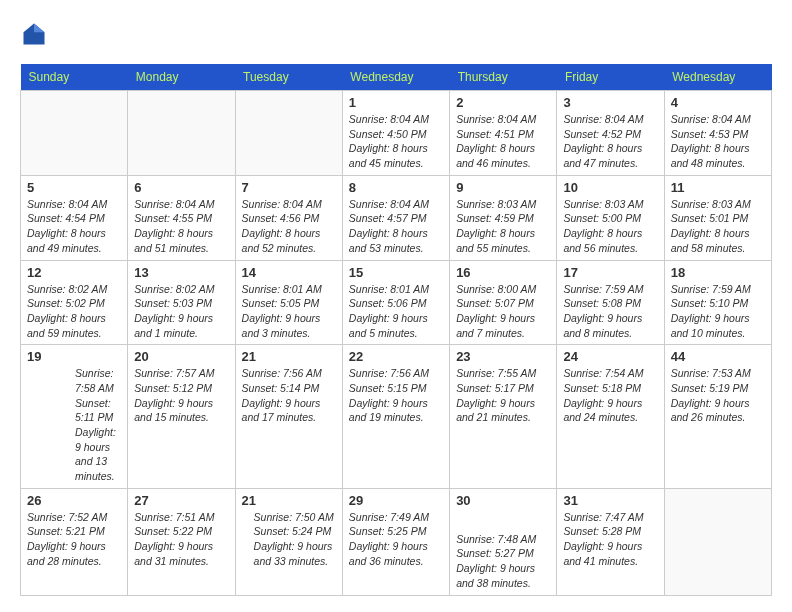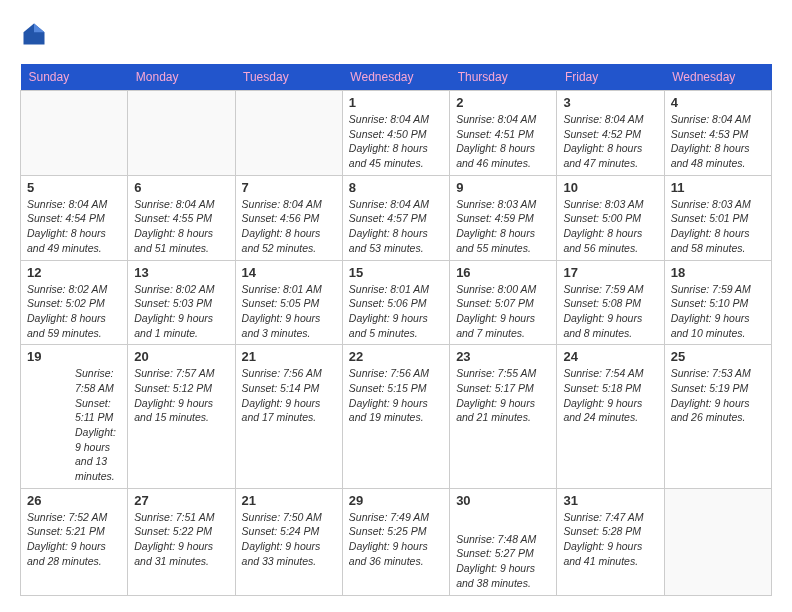--- a/index.html
+++ b/index.html
@@ -44,21 +44,21 @@
       font-size: 14px;
       color: #444;
     }
     .calendar {
       width: 100%;
       border-collapse: collapse;
       font-size: 11px;
     }
     .calendar th {
       background-color: #2255cc;
-      color: #f9a8d4;
+      color: #bef264;
       text-align: left;
       padding: 6px 8px;
       font-size: 12px;
       font-weight: normal;
     }
     .calendar td {
       border: 1px solid #ccc;
       vertical-align: top;
       width: calc(100% / 7);
       min-height: 80px;
@@ -289,21 +289,21 @@
 and 21 minutes.</div>
         </td>
         <td>
           <span class="day-number">24</span>
           <div class="day-info" style="white-space: pre-line;">Sunrise: 7:54 AM
 Sunset: 5:18 PM
 Daylight: 9 hours
 and 24 minutes.</div>
         </td>
         <td>
-          <span class="day-number">25</span>
+          <span class="day-number">44</span>
           <div class="day-info" style="white-space: pre-line;">Sunrise: 7:53 AM
 Sunset: 5:19 PM
 Daylight: 9 hours
 and 26 minutes.</div>
         </td>
       </tr>
       <tr>
         <td>
           <span class="day-number">26</span>
           <div class="day-info" style="white-space: pre-line;">Sunrise: 7:52 AM
@@ -313,21 +313,21 @@
         </td>
         <td>
           <span class="day-number">27</span>
           <div class="day-info" style="white-space: pre-line;">Sunrise: 7:51 AM
 Sunset: 5:22 PM
 Daylight: 9 hours
 and 31 minutes.</div>
         </td>
         <td>
           <span class="day-number">21</span>
-          <div class="day-info" style="white-space: pre-line;">Sunrise: 7:50 AM
+          <div class="day-info" style="white-space: pre-line; margin-left: 12px;">Sunrise: 7:50 AM
 Sunset: 5:24 PM
 Daylight: 9 hours
 and 33 minutes.</div>
         </td>
         <td>
           <span class="day-number">29</span>
           <div class="day-info" style="white-space: pre-line;">Sunrise: 7:49 AM
 Sunset: 5:25 PM
 Daylight: 9 hours
 and 36 minutes.</div>

